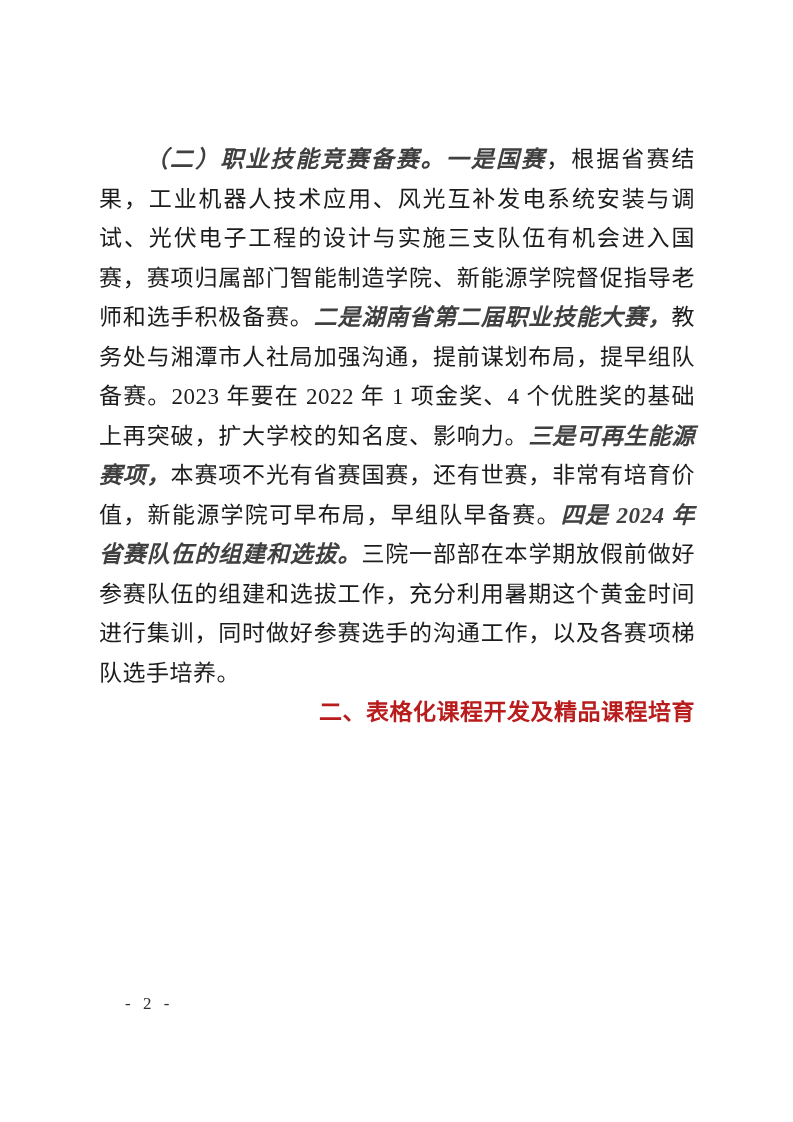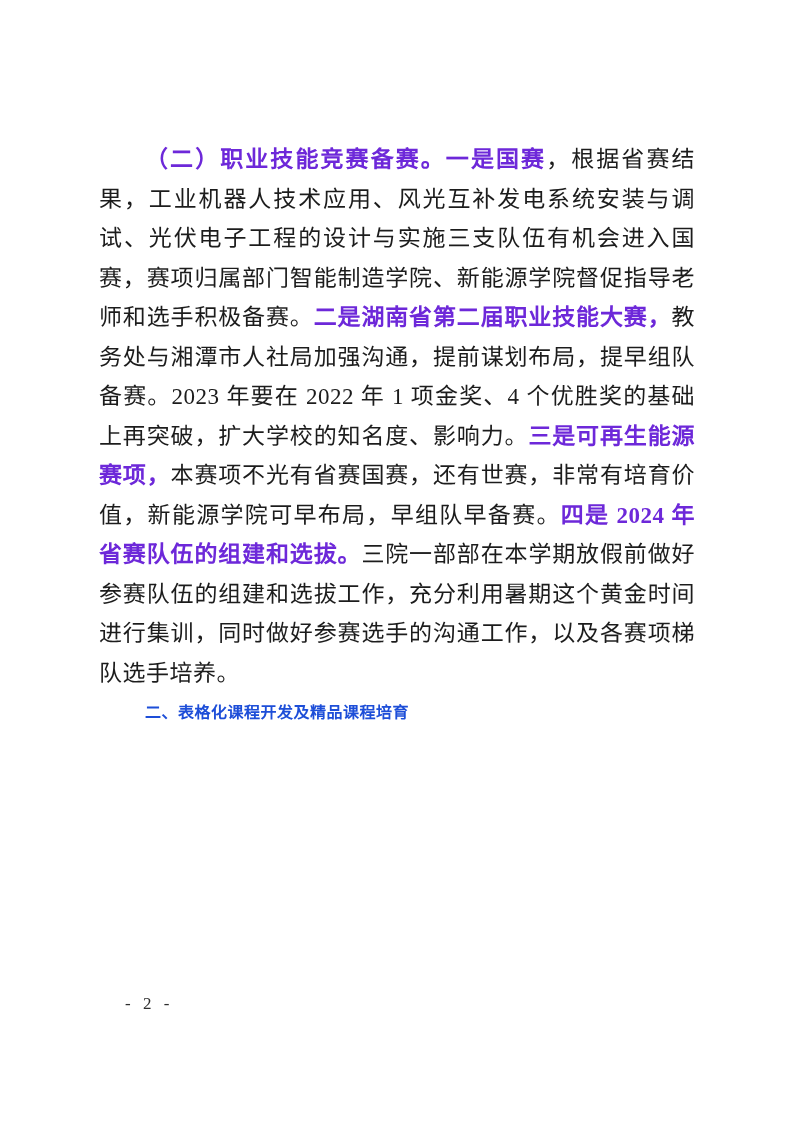--- a/index.html
+++ b/index.html
@@ -29,31 +29,33 @@
     text-align: justify;
     text-justify: inter-ideograph;
     letter-spacing: 0.5px;
     color: #1c1c1c;
   }
   .body-para.indent {
     text-indent: 46px;
   }
   .body-para .bold {
     font-weight: bold;
-    color: #6d28d9;
+    color: #404040;
+    font-style: italic;
   }
   .section-heading {
     margin: 0;
     font-family: "Liberation Sans", "DejaVu Sans", sans-serif;
     font-weight: bold;
-    font-size: 16px;
+    font-size: 23px;
     line-height: 39.5px;
     text-indent: 46px;
     letter-spacing: 0.5px;
-    color: #1d4ed8;
+    color: #b91c1c;
+    text-align: right;
   }
   .page-number {
     position: absolute;
     left: 125px;
     top: 994px;
     font-size: 17px;
     letter-spacing: 4px;
     color: #2e2e2e;
     font-family: "Liberation Serif", "DejaVu Serif", serif;
   }

